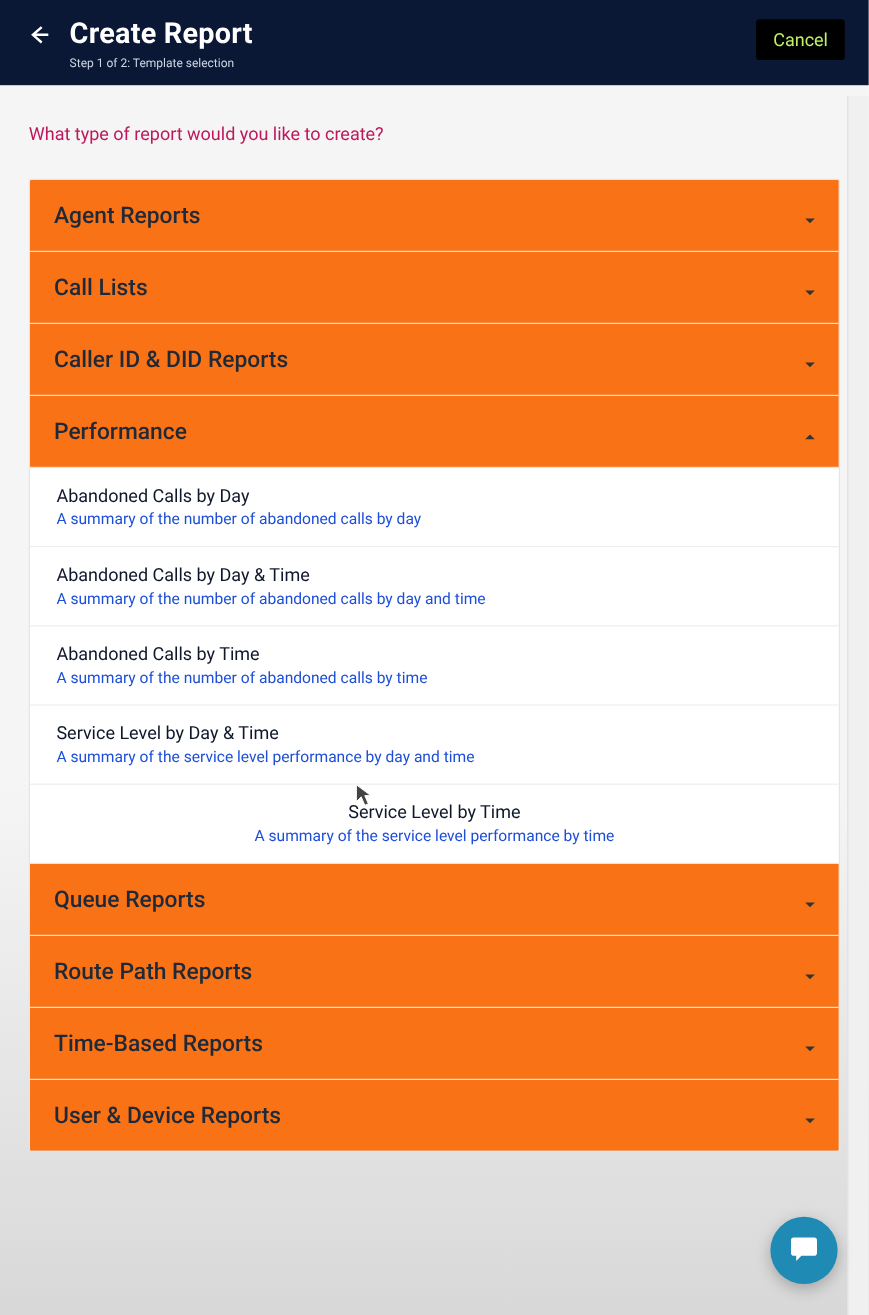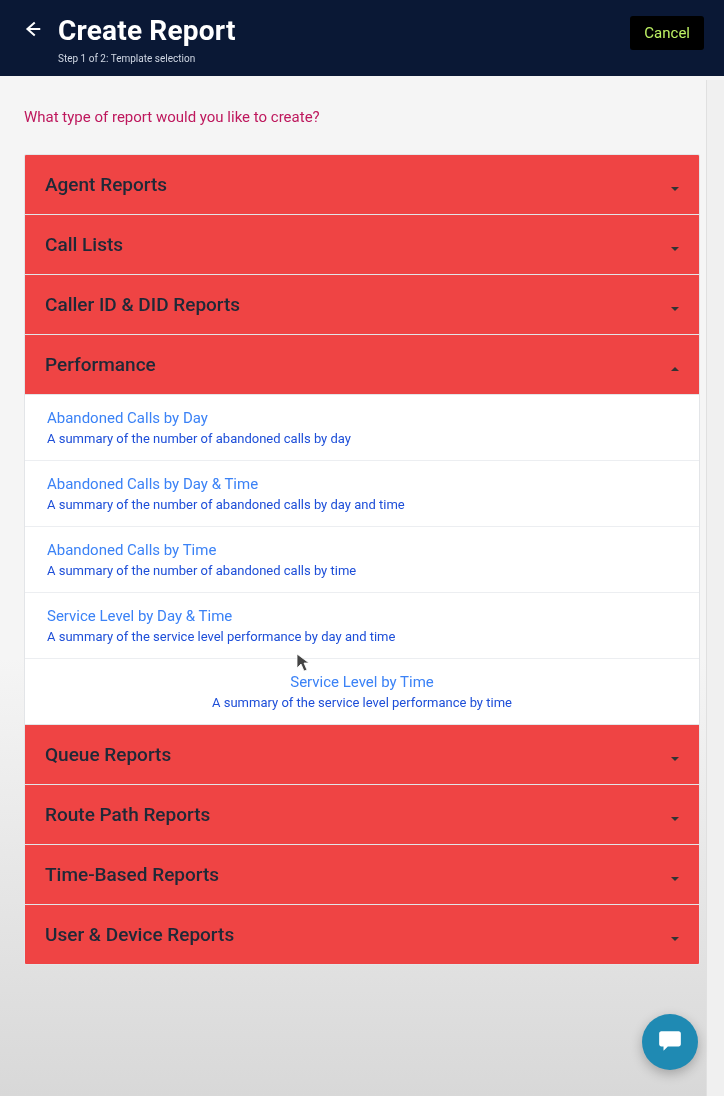--- a/index.html
+++ b/index.html
@@ -43,21 +43,21 @@
       stroke: #fff;
       stroke-width: 2.2;
       fill: none;
     }
     .title-block {
       display: flex;
       flex-direction: column;
       gap: 6px;
     }
     .page-title {
-      font-size: 28px;
+      font-size: 24px;
       font-weight: 700;
       letter-spacing: 0.2px;
     }
     .subtitle {
       font-size: 10px;
       color: #cfd6e3;
       font-weight: 400;
     }
     .cancel-btn {
       background: #000;
@@ -84,21 +84,21 @@
       border-radius: 2px;
       overflow: hidden;
     }
     .section-header {
       display: flex;
       align-items: center;
       justify-content: space-between;
       padding: 18px 20px;
       cursor: pointer;
       border-bottom: 1px solid #e3e5e8;
-      background: #ef4444;
+      background: #f97316;
     }
     .section-header:last-child {
       border-bottom: none;
     }
     .section-title {
       font-size: 19px;
       font-weight: 500;
       color: #1f2937;
     }
     .caret {
@@ -118,21 +118,21 @@
       padding: 14px 22px 14px 22px;
       border-bottom: 1px solid #eceef1;
       cursor: pointer;
     }
     .item:last-child {
       border-bottom: 1px solid #e3e5e8;
       text-align: center;
     }
     .item-title {
       font-size: 15px;
-      color: #3b82f6;
+      color: #0f172a;
       margin-bottom: 4px;
     }
     .item-desc {
       font-size: 13px;
       color: #1d4ed8;
     }
     .scrollbar {
       position: absolute;
       right: 0;
       top: 80px;

